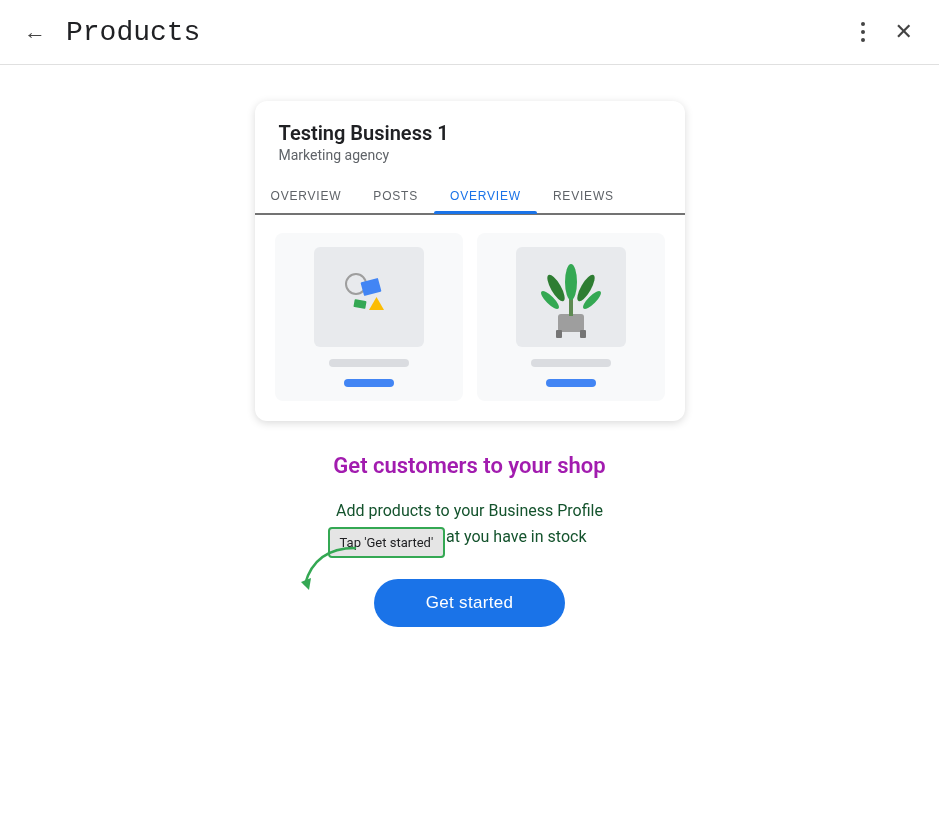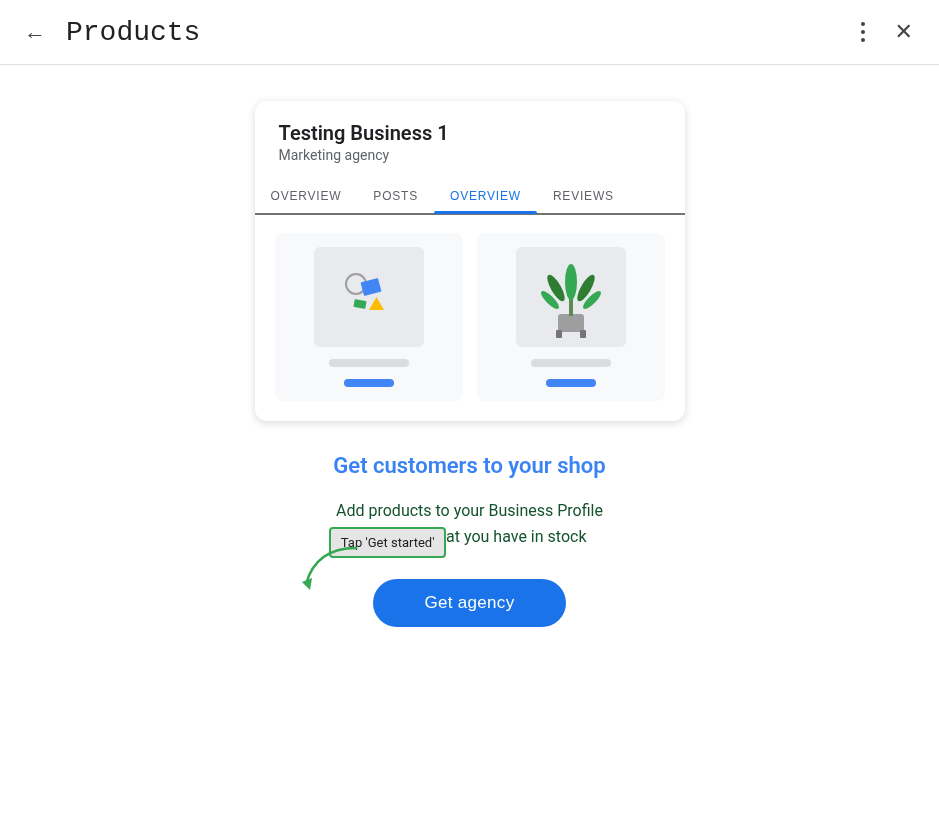--- a/index.html
+++ b/index.html
@@ -170,21 +170,21 @@
 
     
     .promo-section {
       text-align: center;
       margin-top: 32px;
       padding: 0 60px;
     }
     .promo-title {
       font-size: 22px;
       font-weight: 600;
-      color: #3b82f6;
+      color: #a21caf;
       margin-bottom: 20px;
     }
     .promo-desc {
       font-size: 16px;
       color: #14532d;
       line-height: 1.6;
     }
 
     
     .cta-area {
@@ -330,16 +330,16 @@
 
     <div class="tooltip-annotation">
       <div class="tooltip-box">Tap 'Get started'</div>
 
       <svg width="80" height="50" class="arrow-svg" viewBox="0 0 80 50">
         <path d="M60,2 Q20,2 10,38" fill="none" stroke="#34a853" stroke-width="2.5" stroke-linecap="round"></path>
         <polygon points="6,36 14,44 16,32" fill="#34a853"></polygon>
       </svg>
     </div>
 
-    <button class="get-started-btn">Get agency</button>
+    <button class="get-started-btn">Get started</button>
   </div>
 
 </div>
 
 </body></html>

